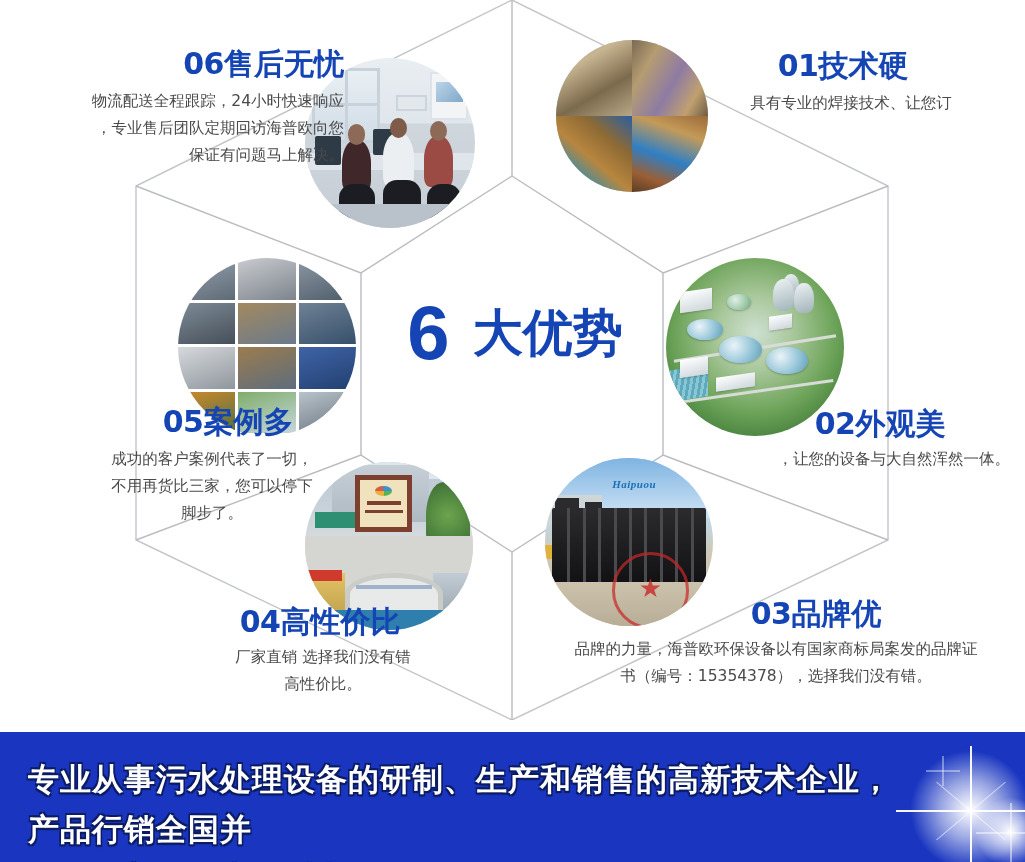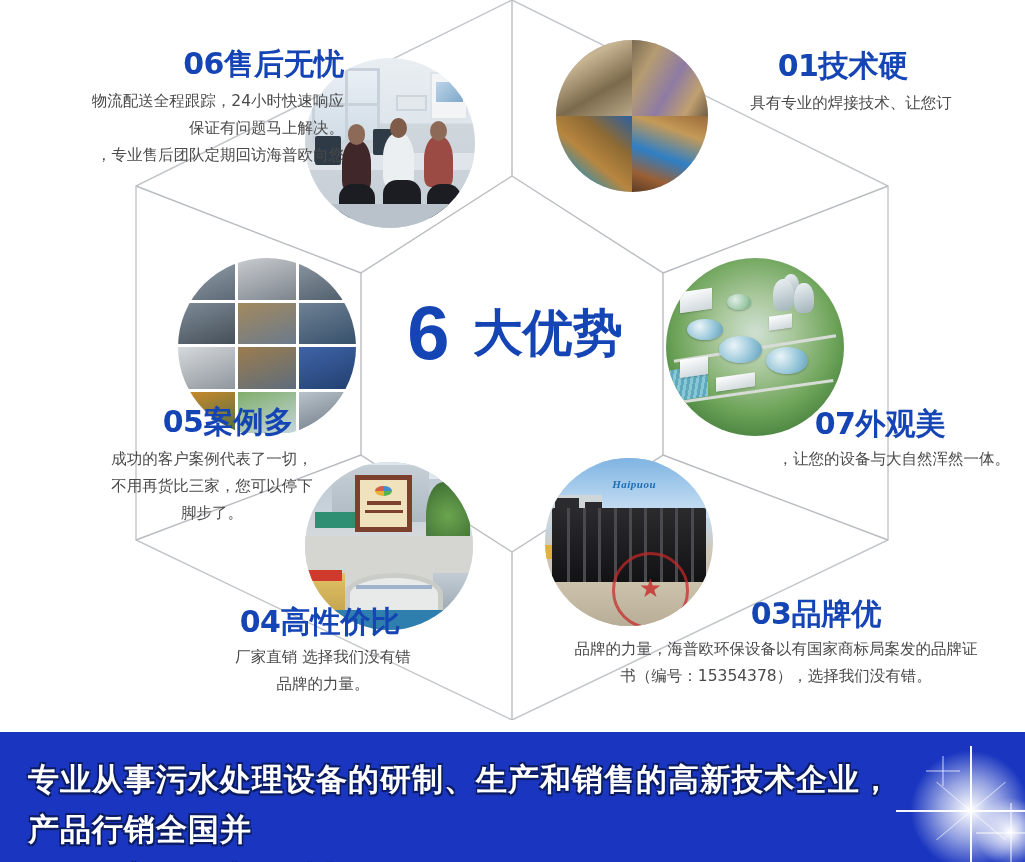--- a/index.html
+++ b/index.html
@@ -246,22 +246,22 @@
       <div class="chair c3"></div>
       <div class="floor"></div>
     </div>
   </div>
   <div class="feat align-r" style="left:14px;top:48px;width:330px;">
     <div class="head">
       <span class="n">06</span><span>售后无忧</span>
     </div>
     <div class="body" style="margin-top:8px;">
       <div>物流配送全程跟踪，24小时快速响应</div>
+      <div>，专业售后团队定期回访海普欧向您</div>
       <div>保证有问题马上解决。</div>
-      <div>，专业售后团队定期回访海普欧向您</div>
     </div>
   </div>
 
   <div class="circ ph-weld" style="left:556px;top:40px;width:152px;height:152px;">
     <div class="w1"></div>
     <div class="w2"></div>
     <div class="w3"></div>
     <div class="w4"></div>
   </div>
   <div class="feat align-l" style="left:678px;top:50px;width:330px;">
@@ -314,21 +314,21 @@
       <div class="silo s1"></div>
       <div class="silo s2"></div>
       <div class="tank t4"></div>
       <div class="tank t3"></div>
       <div class="tank t1"></div>
       <div class="tank t2"></div>
     </div>
   </div>
   <div class="feat align-r" style="left:640px;top:408px;width:370px;">
     <div class="head align-l" style="margin-left:110px;">
-      <span class="n">07</span><span>外观美</span>
+      <span class="n">02</span><span>外观美</span>
     </div>
     <div class="body" style="margin-top:6px;">
       <div>，让您的设备与大自然浑然一体。</div>
     </div>
   </div>
 
   <div class="circ ph-gate" style="left:305px;top:462px;width:168px;height:168px;">
     <div class="inner">
       <div class="sky"></div>
       <div class="bldg"></div>
@@ -345,21 +345,21 @@
       <div class="arch"></div>
       <div class="fence"></div>
     </div>
   </div>
   <div class="feat align-l" style="left:160px;top:606px;width:320px;">
     <div class="head">
       <span class="n">04</span><span>高性价比</span>
     </div>
     <div class="body" style="margin-top:6px;margin-left:6px;">
       <div>厂家直销 选择我们没有错</div>
-      <div>品牌的力量。</div>
+      <div>高性价比。</div>
     </div>
   </div>
 
   <div class="circ ph-equip" style="left:545px;top:458px;width:168px;height:168px;">
     <div class="inner">
       <div class="sky"></div>
       <div class="bg"></div>
       <div class="logo">Haipuou</div>
       <div class="cap"></div>
       <div class="cap2"></div>

